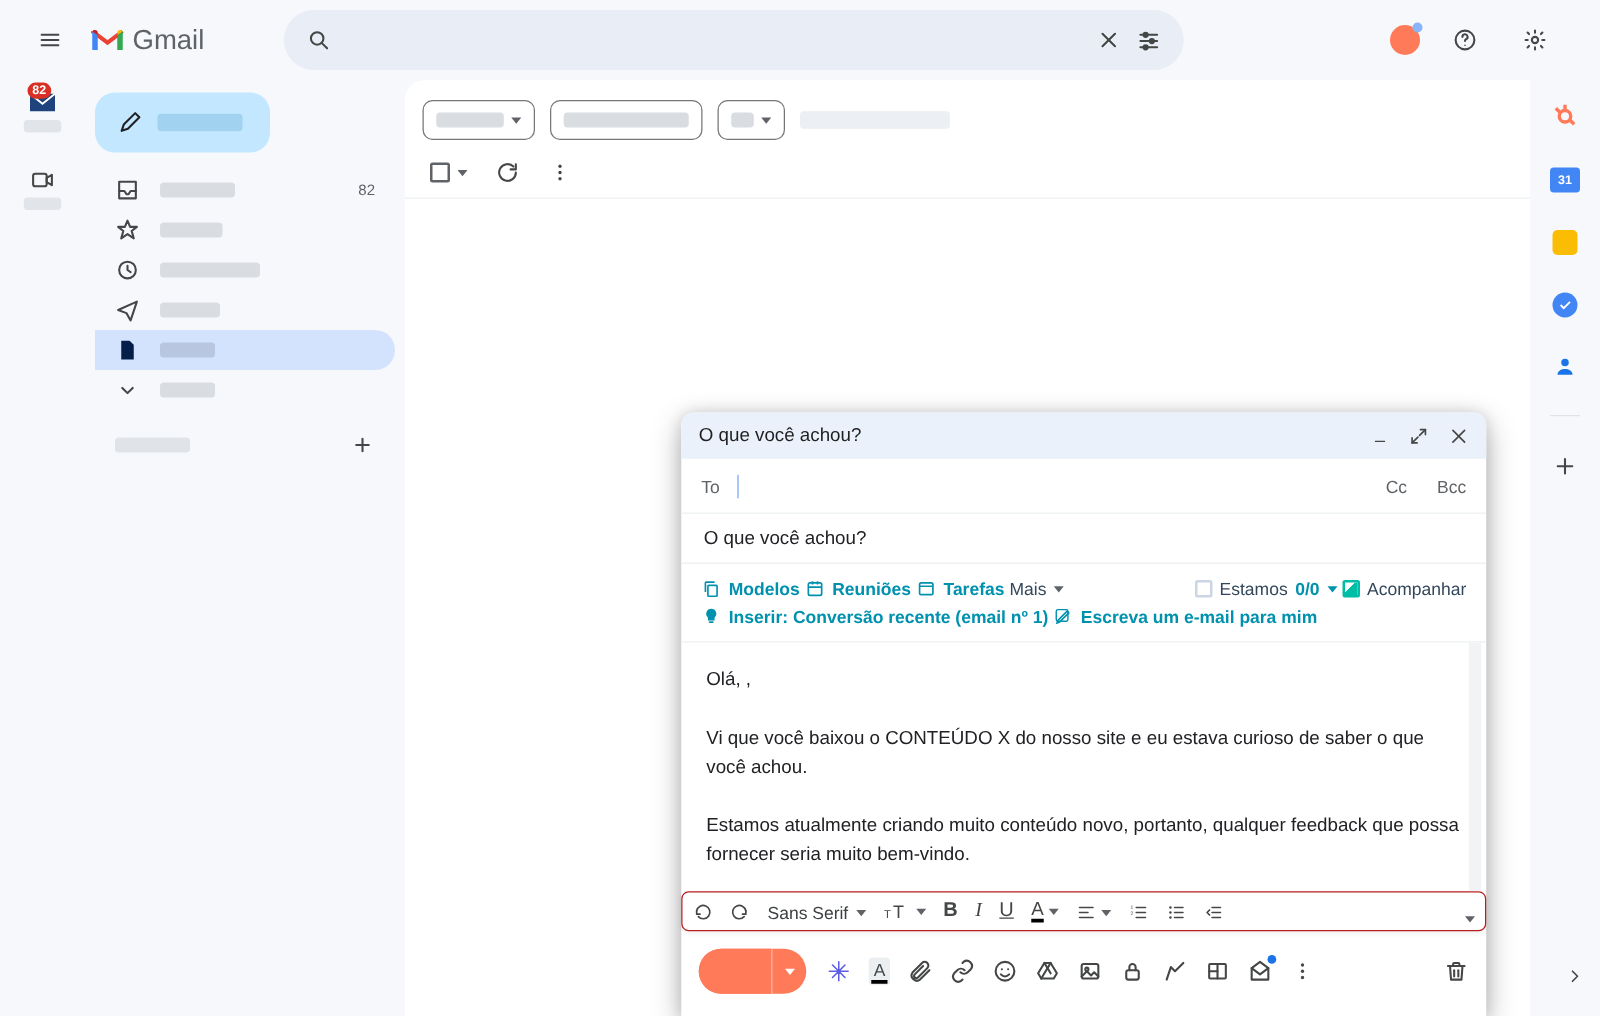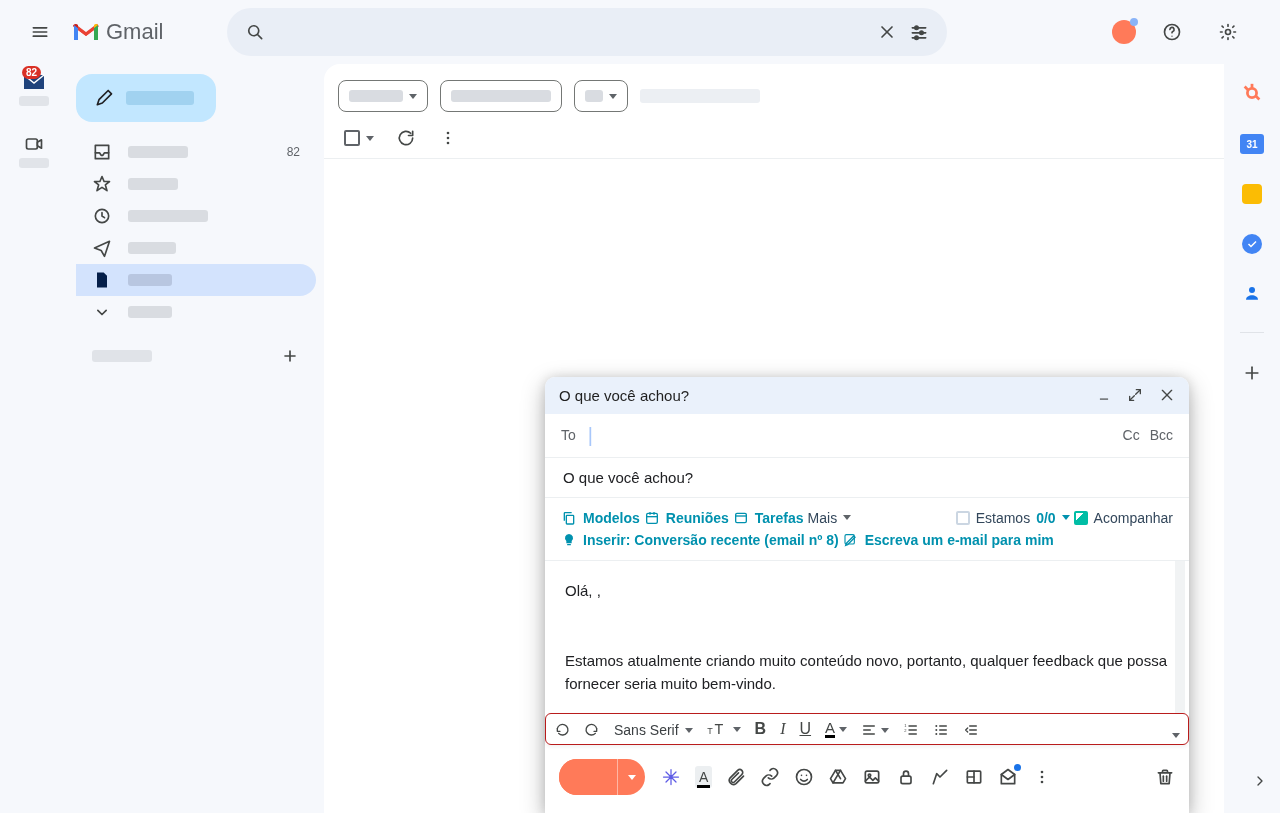--- a/index.html
+++ b/index.html
@@ -51,21 +51,21 @@
 .right-rail{width:56px;display:flex;flex-direction:column;align-items:center;padding-top:18px;gap:30px;position:relative;}
 .right-chip{width:20px;height:20px;border-radius:4px;}
 
 .compose-win{position:absolute;right:35px;bottom:0;width:644px;background:#fff;border-radius:10px 10px 0 0;box-shadow:0 8px 24px rgba(0,0,0,.28), 0 0 12px rgba(0,0,0,.12);display:flex;flex-direction:column;max-height:690px;}
 .cw-head{background:#eaf1fb;border-radius:10px 10px 0 0;display:flex;align-items:center;padding:10px 14px;}
 .cw-title{font-size:15px;color:#1f1f1f;font-weight:500;}
 .cw-head-icons{margin-left:auto;display:flex;gap:16px;align-items:center;}
 .cw-row{display:flex;align-items:center;padding:10px 16px;border-bottom:1px solid #eceff1;}
 .cw-row .lbl{color:#5f6368;font-size:14px;margin-right:12px;}
 .cw-row input{border:none;outline:none;font-size:15px;flex:1;}
-.cw-cc{margin-left:auto;display:flex;gap:10px;color:#5f6368;font-size:14px;}
+.cw-cc{margin-left:auto;display:flex;gap:24px;color:#5f6368;font-size:14px;}
 .hs-bar{display:flex;align-items:center;flex-wrap:wrap;gap:4px;padding:12px 16px 4px 16px;font-size:14px;}
 .hs-link{color:#0091ae;display:flex;align-items:center;gap:6px;font-weight:600;cursor:pointer;}
 .hs-muted{color:#33475b;display:flex;align-items:center;gap:6px;}
 .hs-line2{padding:2px 16px 12px 16px;border-bottom:1px solid #eceff1;}
 .body-text{padding:18px 20px;font-size:15px;line-height:1.55;flex:1;overflow:auto;color:#202124;position:relative;}
 .body-text::after{content:"";position:absolute;right:4px;top:0;bottom:0;width:10px;background:#f1f3f4;}
 .fmt-bar{margin:0 0;border:1px solid #b91c1c;border-radius:6px;box-shadow:0 2px 4px rgba(0,0,0,.06);display:flex;align-items:flex-end;padding:6px 8px;gap:14px;}
 .font-name{font-size:14px;color:#3c4043;display:flex;align-items:center;gap:6px;}
 .bottom-bar{display:flex;align-items:center;padding:14px 14px 18px 14px;gap:16px;}
 .send-btn{background:#ff7a59;border-radius:20px;height:36px;display:flex;align-items:center;color:#fff;cursor:pointer;}
@@ -322,34 +322,34 @@
           <span style="width:14px;height:14px;border:2px solid #00bda5;border-radius:2px;background:linear-gradient(135deg,transparent 40%,#00bda5 40%)"></span>
           <span>Acompanhar</span>
         </span>
       </div>
       <div class="hs-bar hs-line2">
         <span class="hs-link">
           <svg class="i-small" viewBox="0 0 24 24" fill="#0091ae" stroke="none">
               <path d="M12 3a6 6 0 0 0-4 10.5V17h8v-3.5A6 6 0 0 0 12 3z"></path>
               <rect x="9" y="18" width="6" height="2" rx="1"></rect>
             </svg>
-          <span>Inserir: Conversão recente (email nº 8)</span>
+          <span>Inserir: Conversão recente (email nº 1)</span>
         </span>
         <span class="hs-link">
           <svg class="i-small" viewBox="0 0 24 24" fill="none" stroke="#0091ae" stroke-width="2">
               <path d="M4 20l3-1 11-11-2-2L5 17z"></path>
               <rect x="3" y="4" width="14" height="14" rx="2" stroke-width="1.7" fill="none"></rect>
             </svg>
           <span>Escreva um e-mail para mim</span>
         </span>
       </div>
 
       <div class="body-text">
         <div>Olá, ,</div><br>
-        <br>
+        <div>Vi que você baixou o CONTEÚDO X do nosso site e eu estava curioso de saber o que você achou.</div><br>
         <div>Estamos atualmente criando muito conteúdo novo, portanto, qualquer feedback que possa fornecer seria muito bem-vindo.</div>
       </div>
 
       <div class="fmt-bar">
         <svg class="i i-small" viewBox="0 0 24 24">
             <path d="M9 14H5v-4"></path>
             <path d="M5 10a8 8 0 1 1 2 7"></path>
           </svg>
         <svg class="i i-small" viewBox="0 0 24 24">
             <path d="M15 14h4v-4"></path>

